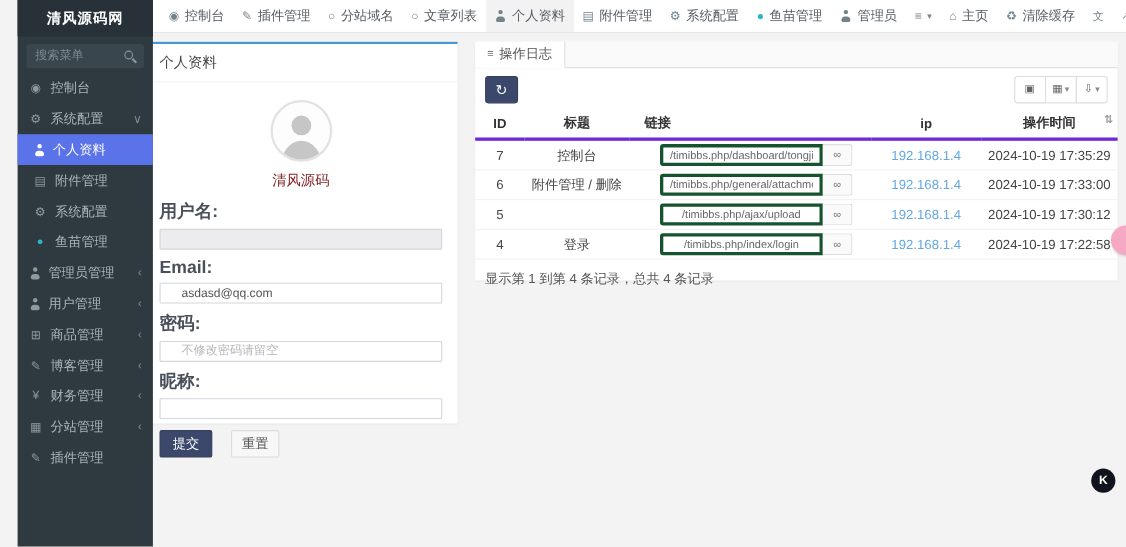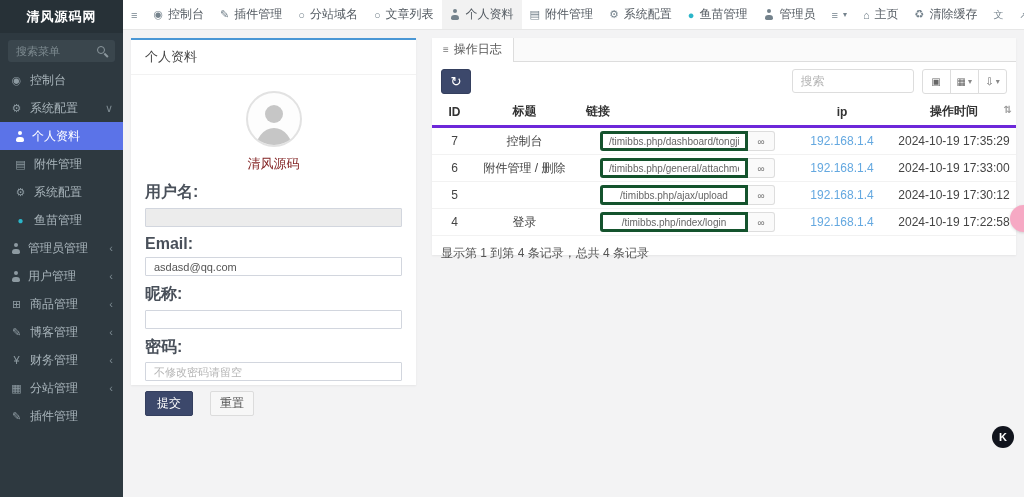--- a/index.html
+++ b/index.html
@@ -5,21 +5,21 @@
   * { box-sizing: border-box; }
   html,body { margin:0; padding:0; }
   body {
     width:1024px; height:497px; position:relative; overflow:hidden;
     background:#f3f3f4;
     font-family:"Liberation Sans","DejaVu Sans",sans-serif;
     -webkit-font-smoothing:antialiased;
   }
 
   
-  .sidebar { position:absolute; left:0; top:0; width:123px; height:497px; background:#2e3940; z-index:5; }
+  .sidebar { position:absolute; left:16px; top:0; width:123px; height:497px; background:#2e3940; z-index:5; }
   .brand { height:33px; line-height:33px; text-align:center; color:#fff; font-weight:bold; font-size:13px; background:#273137; letter-spacing:1px; }
   .side-search { margin:7px 8px 4px; position:relative; }
   .side-search input { width:100%; height:22px; background:#3a464d; border:none; border-radius:3px; color:#cfd8dc; font-size:11px; padding:0 22px 0 8px; outline:none; font-family:inherit; }
   .side-search input::placeholder { color:#7e8b91; }
   .side-search .mag { position:absolute; right:7px; top:6px; color:#8b979d; }
 
   .menu { list-style:none; margin:4px 0 0; padding:0; font-size:12px; color:#a9b5bb; }
   .menu-item { height:28px; padding:0 10px; display:flex; align-items:center; gap:7px; cursor:pointer; white-space:nowrap; }
   .menu-item .mi { width:13px; text-align:center; font-size:11px; color:#8d9aa1; flex:none; }
   .menu-item .chev { margin-left:auto; font-size:11px; color:#7d8a91; }
@@ -49,21 +49,21 @@
   
   .profile-card { position:absolute; left:131px; top:38px; width:285px; height:347px; background:#fff; border-top:2px solid #4a97d5; box-shadow:0 1px 2px rgba(0,0,0,.06); }
   .card-header { padding:8px 14px; font-size:13px; color:#444; border-bottom:1px solid #f2f2f2; }
   .profile-body { padding:4px 14px 0; }
   .avatar { width:56px; height:56px; margin:12px auto 8px; border:2px solid #e2e2e2; border-radius:50%; position:relative; overflow:hidden; background:#fdfdfd; }
   .avatar .head { position:absolute; top:12px; left:50%; transform:translateX(-50%); width:18px; height:18px; border-radius:50%; background:#c6c6c6; }
   .avatar .torso { position:absolute; bottom:-7px; left:50%; transform:translateX(-50%); width:38px; height:24px; border-radius:50% 50% 0 0/100% 100% 0 0; background:#c6c6c6; }
   .profile-name { text-align:center; font-size:13px; color:#7f1d1d; margin-bottom:9px; }
   .fgroup { margin-bottom:8px; }
   .fgroup label { display:block; font-size:16px; font-weight:bold; color:#49505a; margin-bottom:4px; }
-  .form-input { width:100%; height:19px; border:1px solid #d2d6de; font-size:11px; padding:0 8px; color:#555; background:#fff; outline:none; font-family:inherit; border-radius:1px; }
+  .form-input { width:100%; height:19px; border:1px solid #d2d6de; font-size:11px; padding:0 19px; color:#555; background:#fff; outline:none; font-family:inherit; border-radius:1px; }
   .form-input::placeholder { color:#b6b6b6; }
   .form-input.disabled { background:#ececec; }
   .btn-row { margin-top:10px; display:flex; gap:17px; }
   .btn-submit { background:#3c486b; color:#fff; border:1px solid #343f5e; font-size:12px; padding:3px 11px; border-radius:2px; cursor:pointer; font-family:inherit; }
   .btn-reset { background:#f7f7f7; color:#555; border:1px solid #dcdcdc; font-size:12px; padding:3px 9px; border-radius:2px; cursor:pointer; font-family:inherit; }
 
   
   .log-card { position:absolute; left:432px; top:38px; width:584px; height:217px; background:#fff; box-shadow:0 1px 2px rgba(0,0,0,.06); }
   .tabs { height:24px; background:#fafafa; border-bottom:1px solid #ddd; display:flex; }
   .tab { padding:0 11px; display:flex; align-items:center; gap:5px; font-size:12px; color:#555; background:#fff; border-right:1px solid #ddd; position:relative; cursor:pointer; }
@@ -242,26 +242,26 @@
 
     <div class="fgroup">
       <label>用户名:</label>
       <input class="form-input disabled" disabled="" style="">
     </div>
     <div class="fgroup">
       <label>Email:</label>
       <input class="form-input" value="asdasd@qq.com" style="">
     </div>
     <div class="fgroup">
+      <label>密码:</label>
+      <input class="form-input" placeholder="不修改密码请留空" style="">
+    </div>
+    <div class="fgroup">
       <label>昵称:</label>
       <input class="form-input" style="">
-    </div>
-    <div class="fgroup">
-      <label>密码:</label>
-      <input class="form-input" placeholder="不修改密码请留空" style="">
     </div>
 
     <div class="btn-row">
       <button class="btn-submit">提交</button>
       <button class="btn-reset">重置</button>
     </div>
   </div>
 </div>
 
 <div class="log-card">
@@ -270,21 +270,20 @@
       <span class="tab-icon">≡</span>
       <span>操作日志</span>
     </div>
   </div>
 
   <div class="log-toolbar">
     <button class="btn-refresh">
       <span>↻</span>
     </button>
     <div class="toolbar-right">
-      <input class="search-box" placeholder="搜索" style="">
       <div class="btn-group">
         <button class="tbtn">
           <span>▣</span>
         </button>
         <button class="tbtn">
           <span>▦</span>
           <span class="caret">▾</span>
         </button>
         <button class="tbtn">
           <span>⇩</span>

